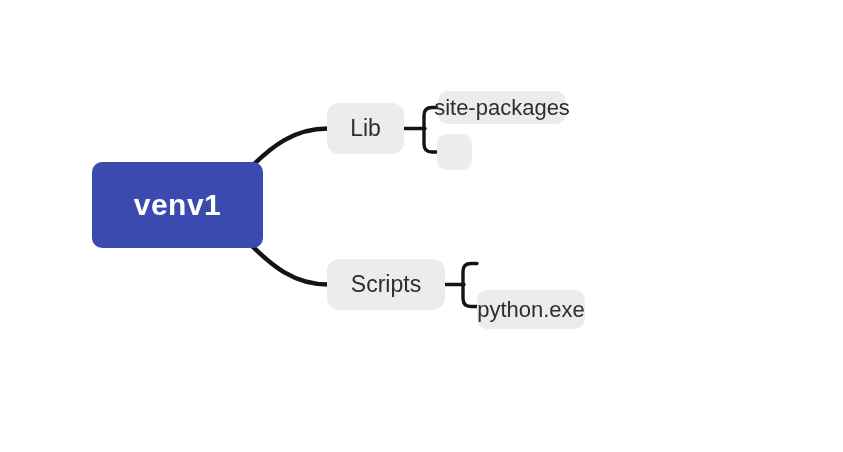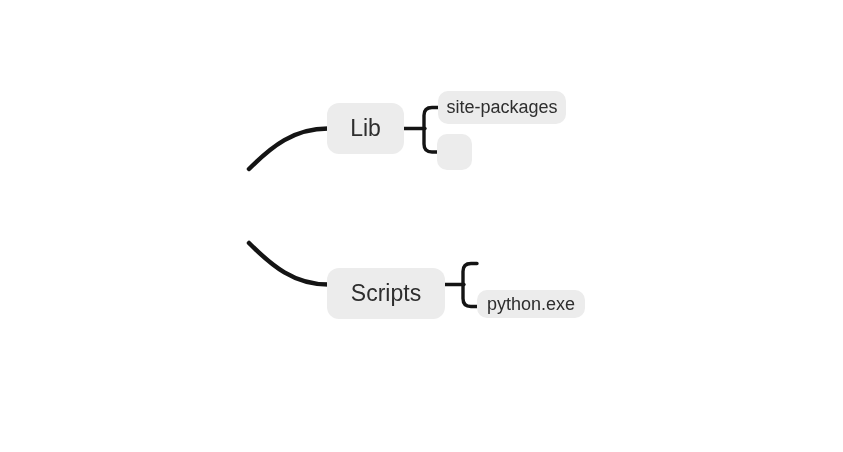--- a/index.html
+++ b/index.html
@@ -51,51 +51,54 @@
     letter-spacing: 0.5px;
     border-radius: 10px;
   }
   .node-lib {
     left: 327px; top: 103px; width: 77px; height: 51px;
     font-size: 23px;
     border-radius: 12px;
     text-align: right;
   }
   .node-scripts {
-    left: 327px; top: 268px; width: 118px; height: 51px;
+    left: 327px; top: 259px; width: 118px; height: 51px;
     font-size: 23px;
     border-radius: 12px;
   }
   .node-leaf {
-    font-size: 18px;
+    font-size: 22px;
     border-radius: 10px;
   }
   .node-site-packages { left: 438px; top: 91px;  width: 128px; height: 33px; }
   .node-empty         { left: 437px; top: 134px; width: 35px;  height: 36px; }
   .node-pip           { left: 477px; top: 247px; width: 76px;  height: 33px; }
-  .node-python        { left: 477px; top: 290px; width: 108px; height: 28px; }
+  .node-python        { left: 477px; top: 290px; width: 108px; height: 39px; }
 </style>
 </head>
 <body>
 
 <div class="canvas">
 
   <svg class="connector-layer" viewBox="0 0 843 452" xmlns="http://www.w3.org/2000/svg">
 
     <path class="curve" d="M 249 169 C 272 146 294 128.5 328 128.5"></path>
 
     <path class="curve" d="M 249 243 C 272 266 294 284.5 328 284.5"></path>
 
     <path class="bracket" d="M 404 128.5 L 425 128.5"></path>
     <path class="bracket" d="M 438 107.5 L 432 107.5 Q 424 107.5 424 115.5 L 424 144 Q 424 152 432 152 L 437 152"></path>
 
     <path class="bracket" d="M 445 284.5 L 464 284.5"></path>
     <path class="bracket" d="M 477 263.5 L 471 263.5 Q 463 263.5 463 271.5 L 463 298.5 Q 463 306.5 471 306.5 L 477 306.5"></path>
   </svg>
 
+  <div class="node node-root">
+    <span>venv1</span>
+  </div>
 
   <div class="node node-lib">
     <span>Lib</span>
   </div>
 
   <div class="node node-leaf node-site-packages">
     <span>site-packages</span>
   </div>
 
   <div class="node node-leaf node-empty">

